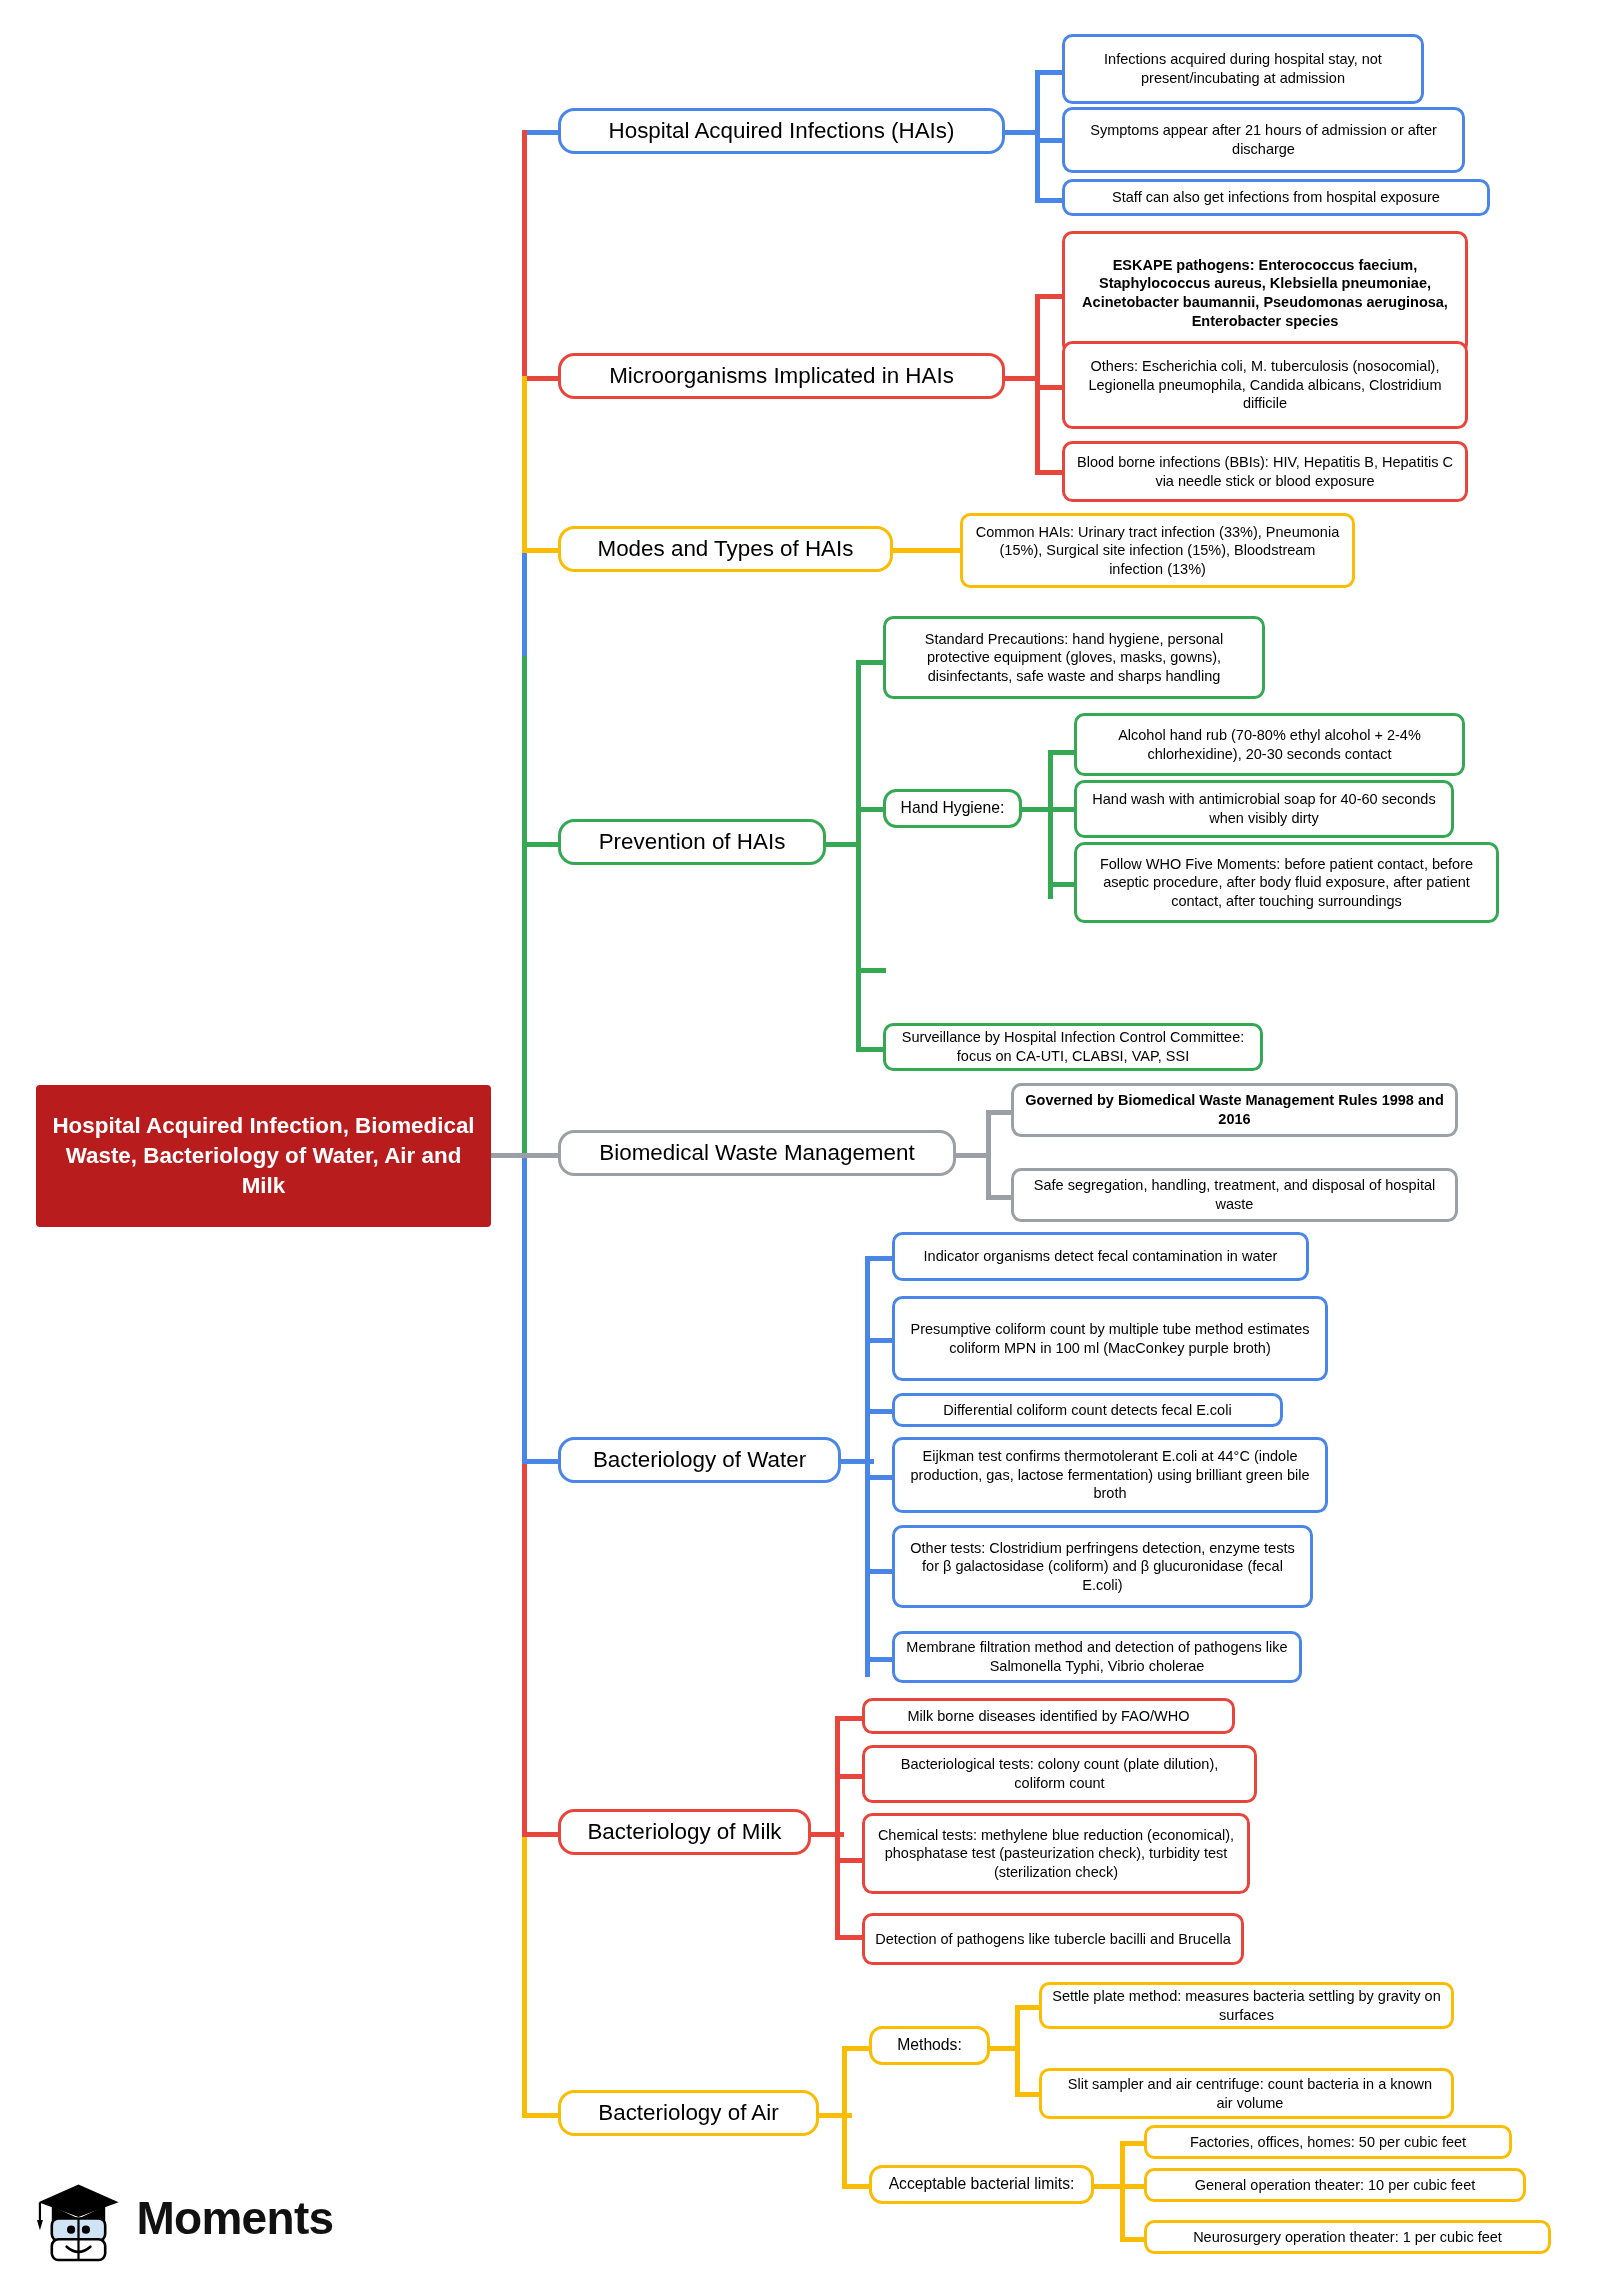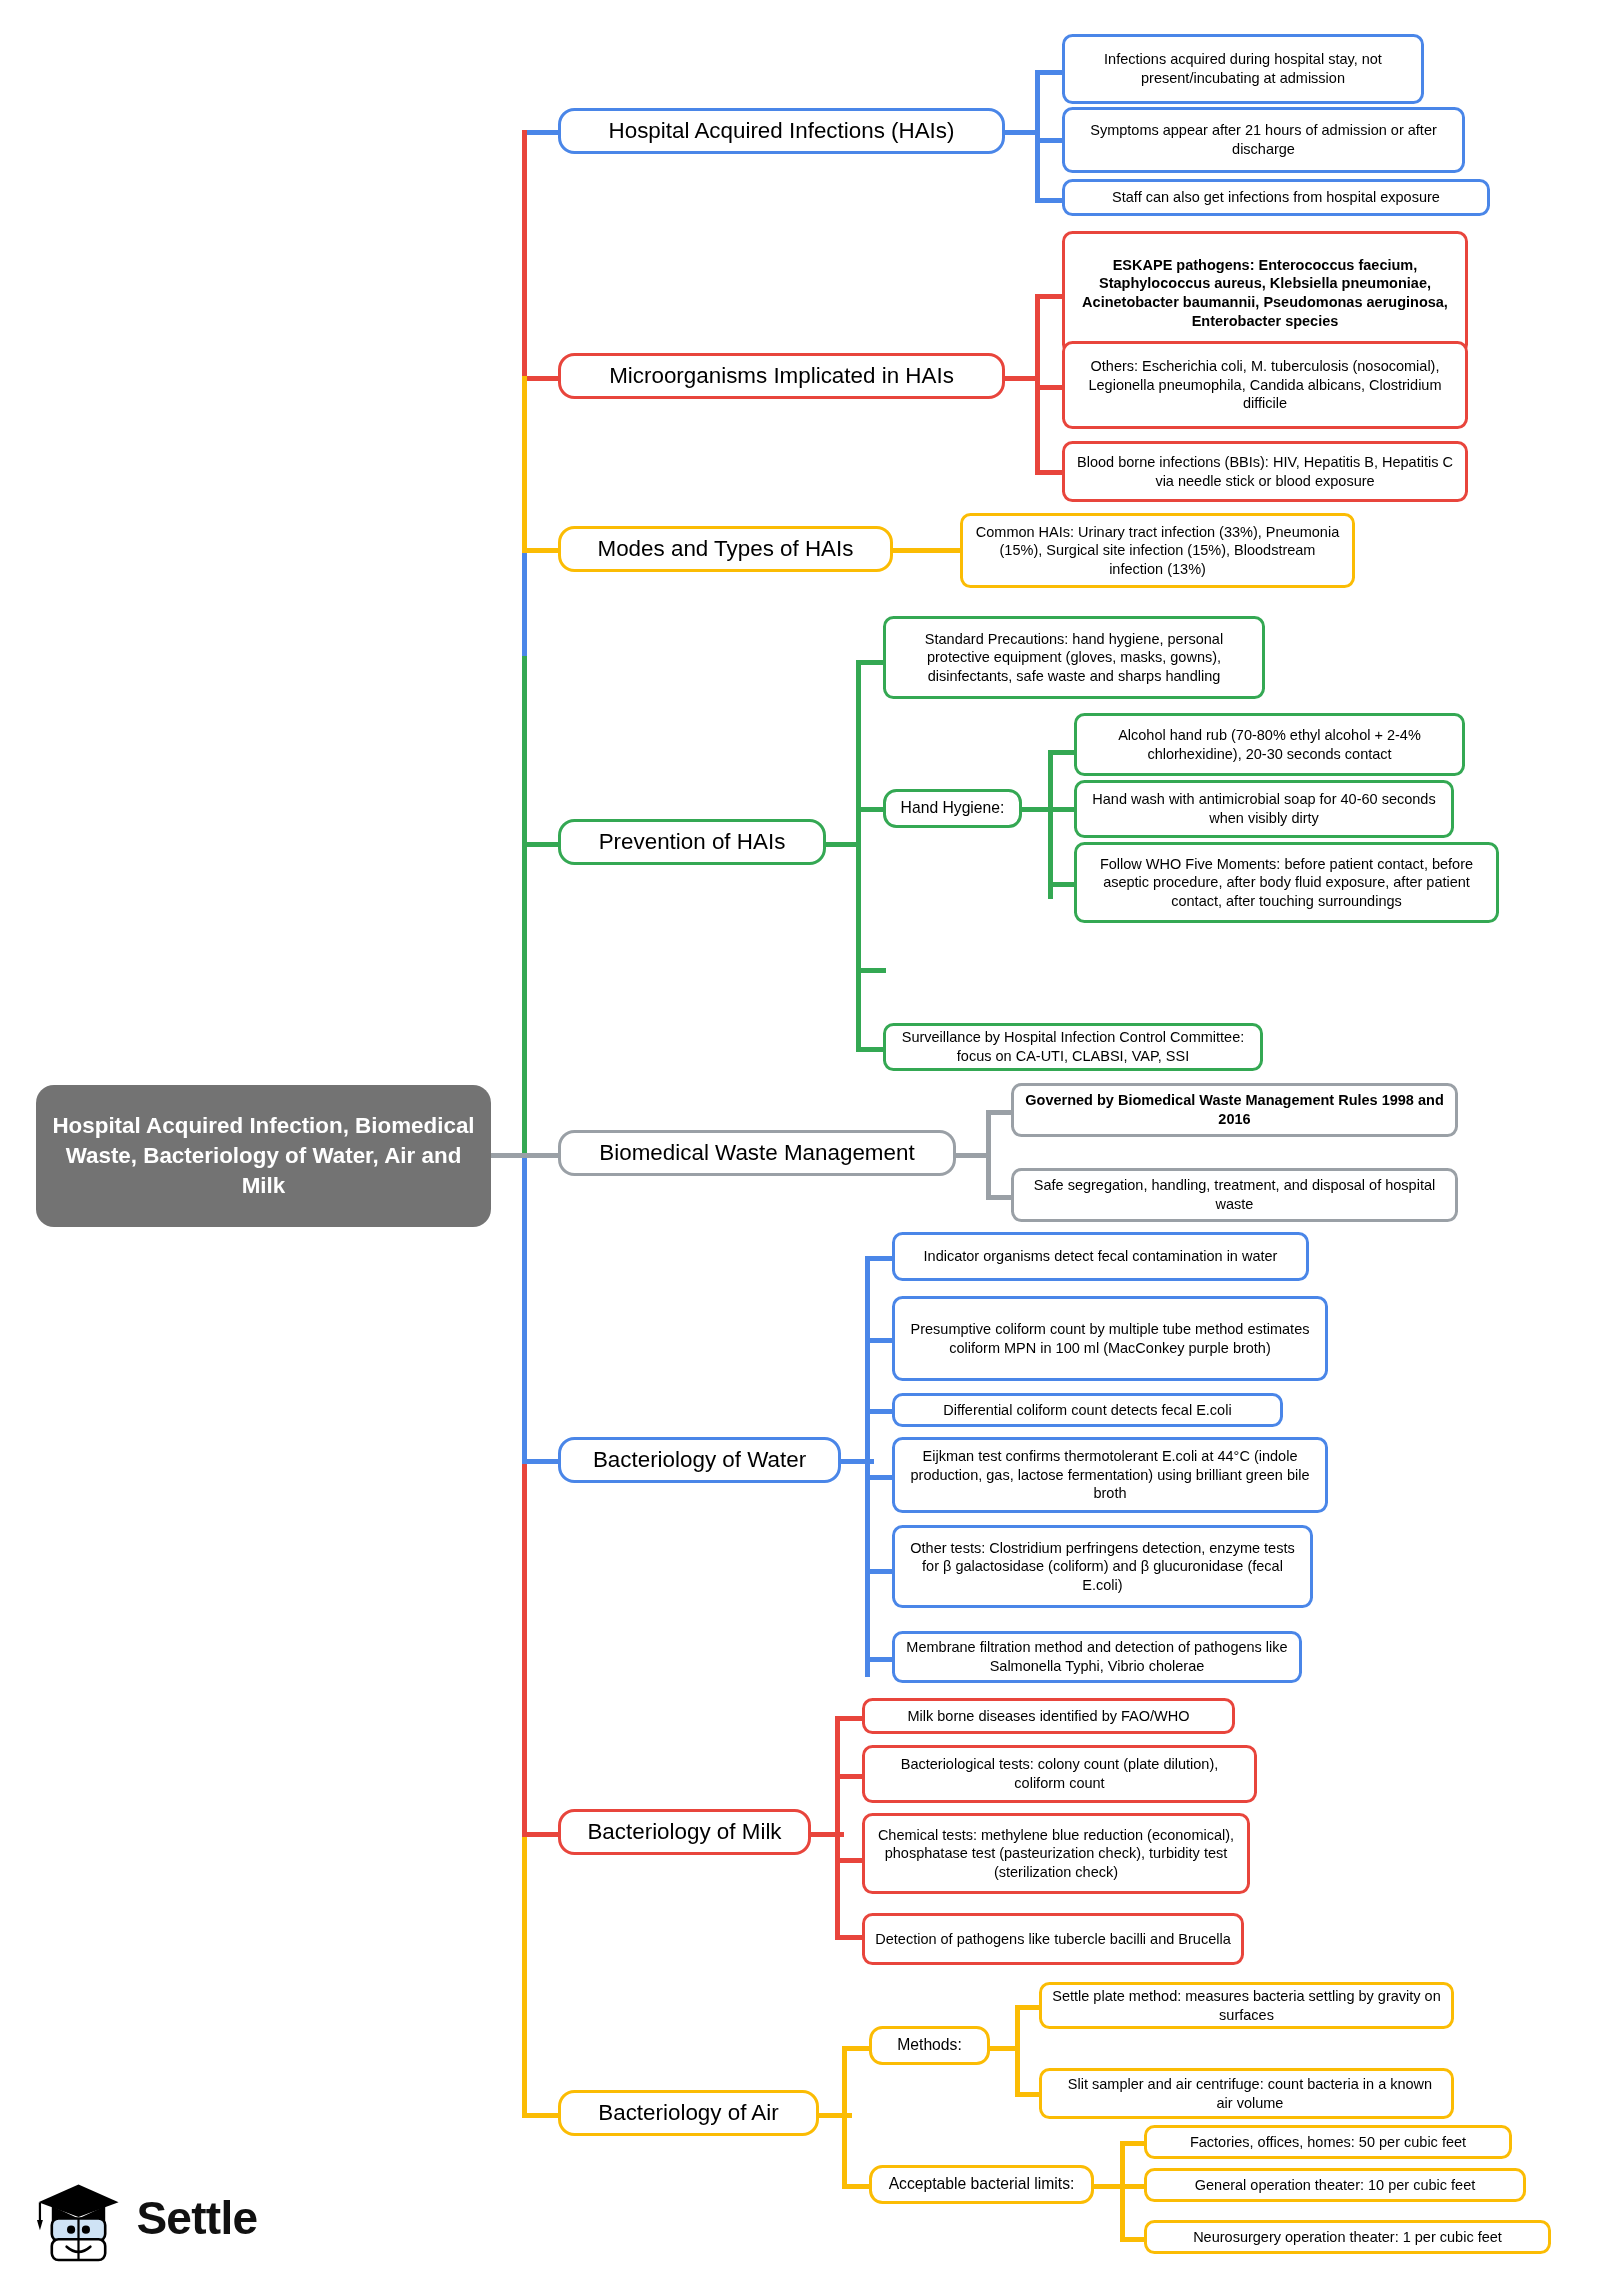--- a/index.html
+++ b/index.html
@@ -47,22 +47,22 @@
   
   .subbranch { font-size: 15.7px; border-radius: 13.4px; }
   
   .leaf { font-size: 14.5px; border-width: 3px; border-radius: 10.4px; }
 
   
   #root {
     position: absolute;
     left: 36px; top: 1085px;
     width: 455px; height: 142px;
-    background: #737373;
-    border-radius: 18px;
+    background: #b91c1c;
+    border-radius: 4px;
     color: #ffffff;
     font-size: 22.4px;
     font-weight: bold;
     line-height: 1.35;
     display: flex; align-items: center; justify-content: center;
     text-align: center;
     padding: 6px 12px;
     z-index: 6;
   }
 
@@ -237,17 +237,17 @@
         <rect x="24" y="60" width="72" height="30" rx="9" fill="#cfe3f5" stroke="#000" stroke-width="3.5"></rect>
         <rect x="24" y="88" width="72" height="28" rx="9" fill="#fff" stroke="#000" stroke-width="3.5"></rect>
         <line x1="60" y1="60" x2="60" y2="116" stroke="#000" stroke-width="3"></line>
 
         <circle cx="50" cy="75" r="5.5" fill="#000"></circle>
         <circle cx="70" cy="75" r="5.5" fill="#000"></circle>
 
         <path d="M44,98 Q60,112 76,98" stroke="#000" stroke-width="3.5" fill="none" stroke-linecap="round"></path>
       </svg>
     </span>
-    <span class="wordmark">Settle</span>
+    <span class="wordmark">Moments</span>
   </div>
 
 </div>
 
 
 </body></html>

